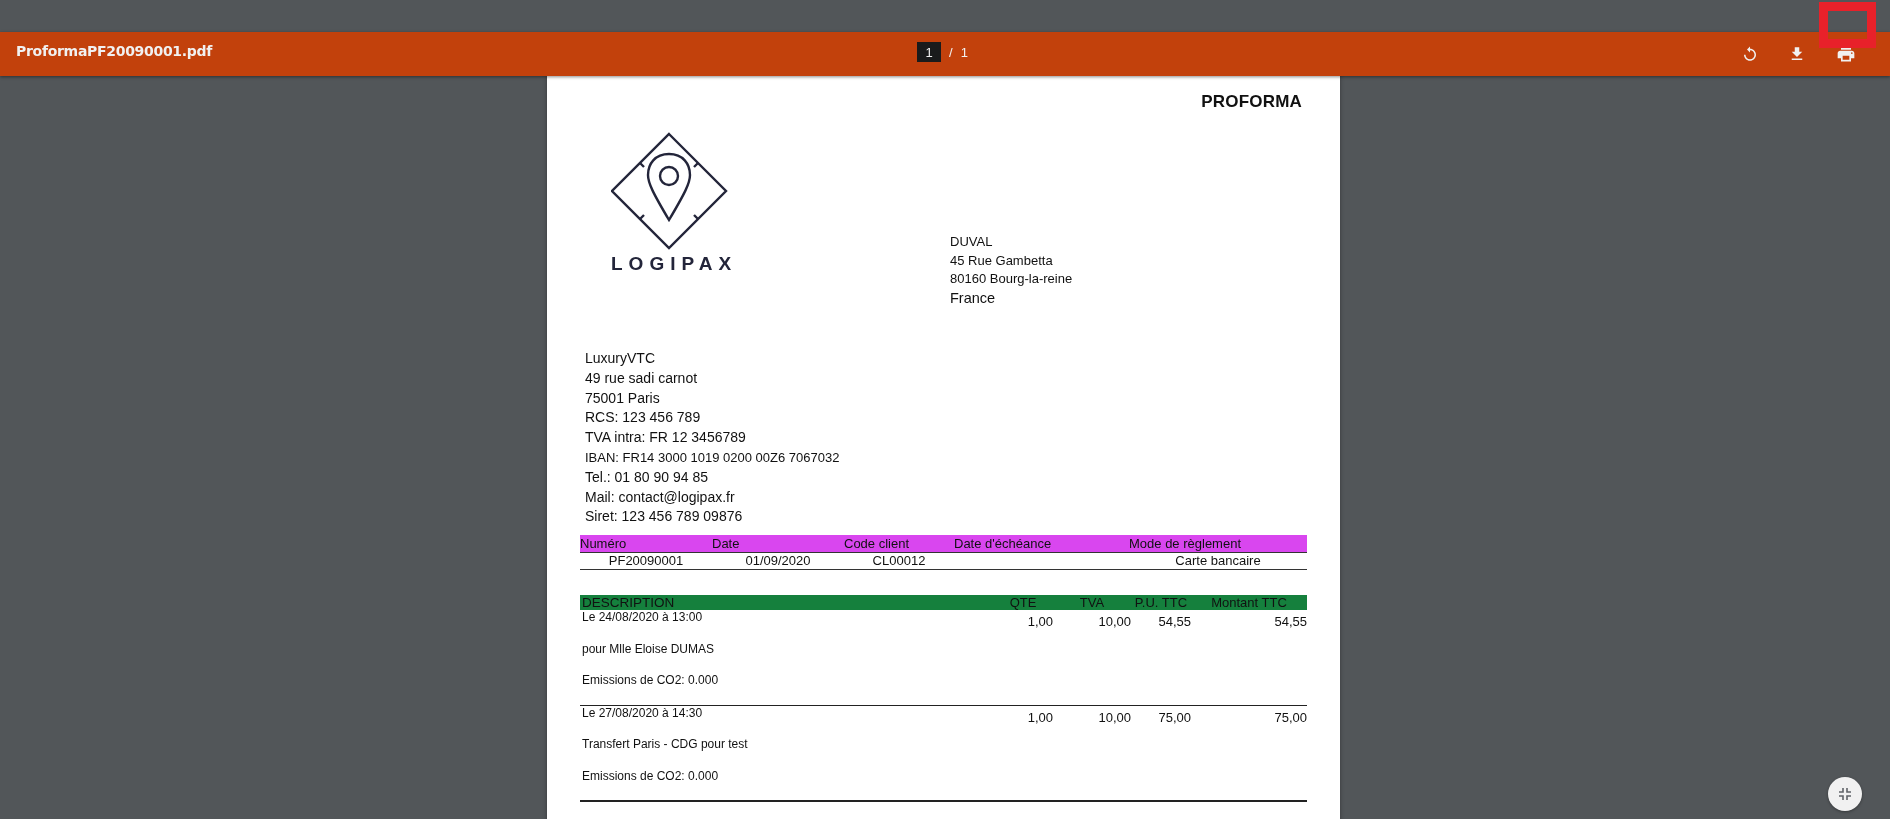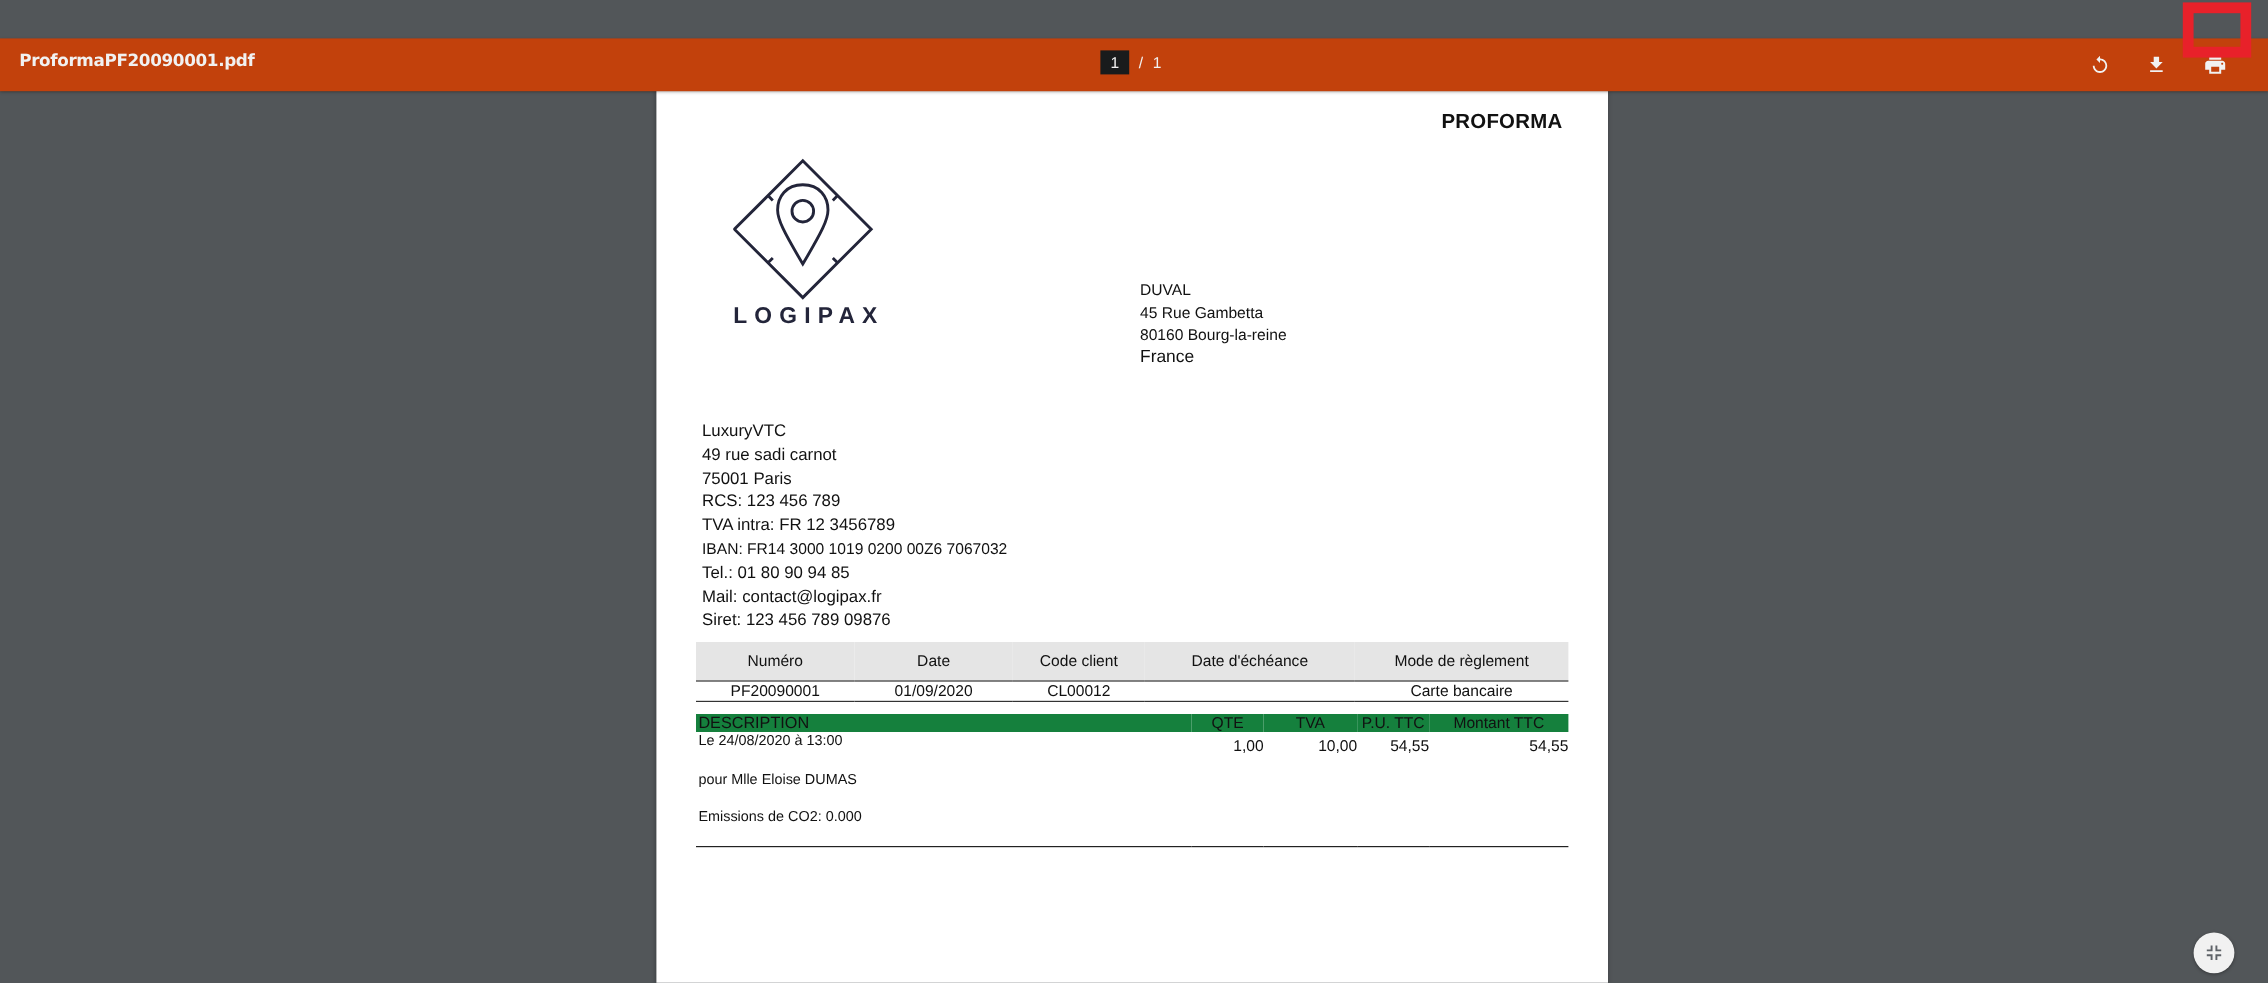--- a/index.html
+++ b/index.html
@@ -64,22 +64,22 @@
       position: absolute; left: 38px; top: 252px; font-size: 14px; line-height: 19.8px; margin-top: 42px;
     }
     .sender .small { font-size: 13px; }
     .recipient {
       position: absolute; left: 387px; top: 178px; font-size: 13px; line-height: 18.5px; margin-left: 16px;
     }
     .recipient .big { font-size: 14.5px; }
     table { border-collapse: collapse; position: absolute; }
     .meta-table { left: 33px; top: 480px; width: 727px; font-size: 13px; }
     .meta-table th {
-      background: #e5e5e5; font-weight: normal; height: 32px; padding: 0;
-      border-bottom: 1.5px solid #333; text-align: center;
+      background: #d946ef; font-weight: normal; height: 17px; padding: 0;
+      border-bottom: 1.5px solid #333; text-align: left;
     }
     .meta-table td {
       height: 17px; padding: 0; text-align: center;
       border-bottom: 1.5px solid #333;
     }
     .lines-table { left: 33px; top: 540px; width: 727px; font-size: 13px; }
     .lines-table th {
       background: #15803d; font-weight: normal; height: 15px; padding: 0 2px;
       text-align: center;
     }
@@ -209,20 +209,31 @@
         <td class="desc">
           <div>Le 24/08/2020 à 13:00</div>
           <div> pour Mlle Eloise  DUMAS</div>
           <div>Emissions de CO2: 0.000</div>
         </td>
         <td class="num">1,00</td>
         <td class="num">10,00</td>
         <td class="num">54,55</td>
         <td class="num">54,55</td>
       </tr>
+      <tr class="item last">
+        <td class="desc">
+          <div>Le 27/08/2020 à 14:30</div>
+          <div>Transfert Paris - CDG pour test</div>
+          <div>Emissions de CO2: 0.000</div>
+        </td>
+        <td class="num">1,00</td>
+        <td class="num">10,00</td>
+        <td class="num">75,00</td>
+        <td class="num">75,00</td>
+      </tr>
     </tbody>
       </table>
   </div>
 </div>
 
 <div class="fit-btn">
   <svg width="14" height="14" viewBox="0 0 14 14">
     <g fill="none" stroke="#5f6368" stroke-width="1.6">
       <path d="M5 1v4H1M9 1v4h4M5 13V9H1M9 13V9h4"></path>
     </g>

